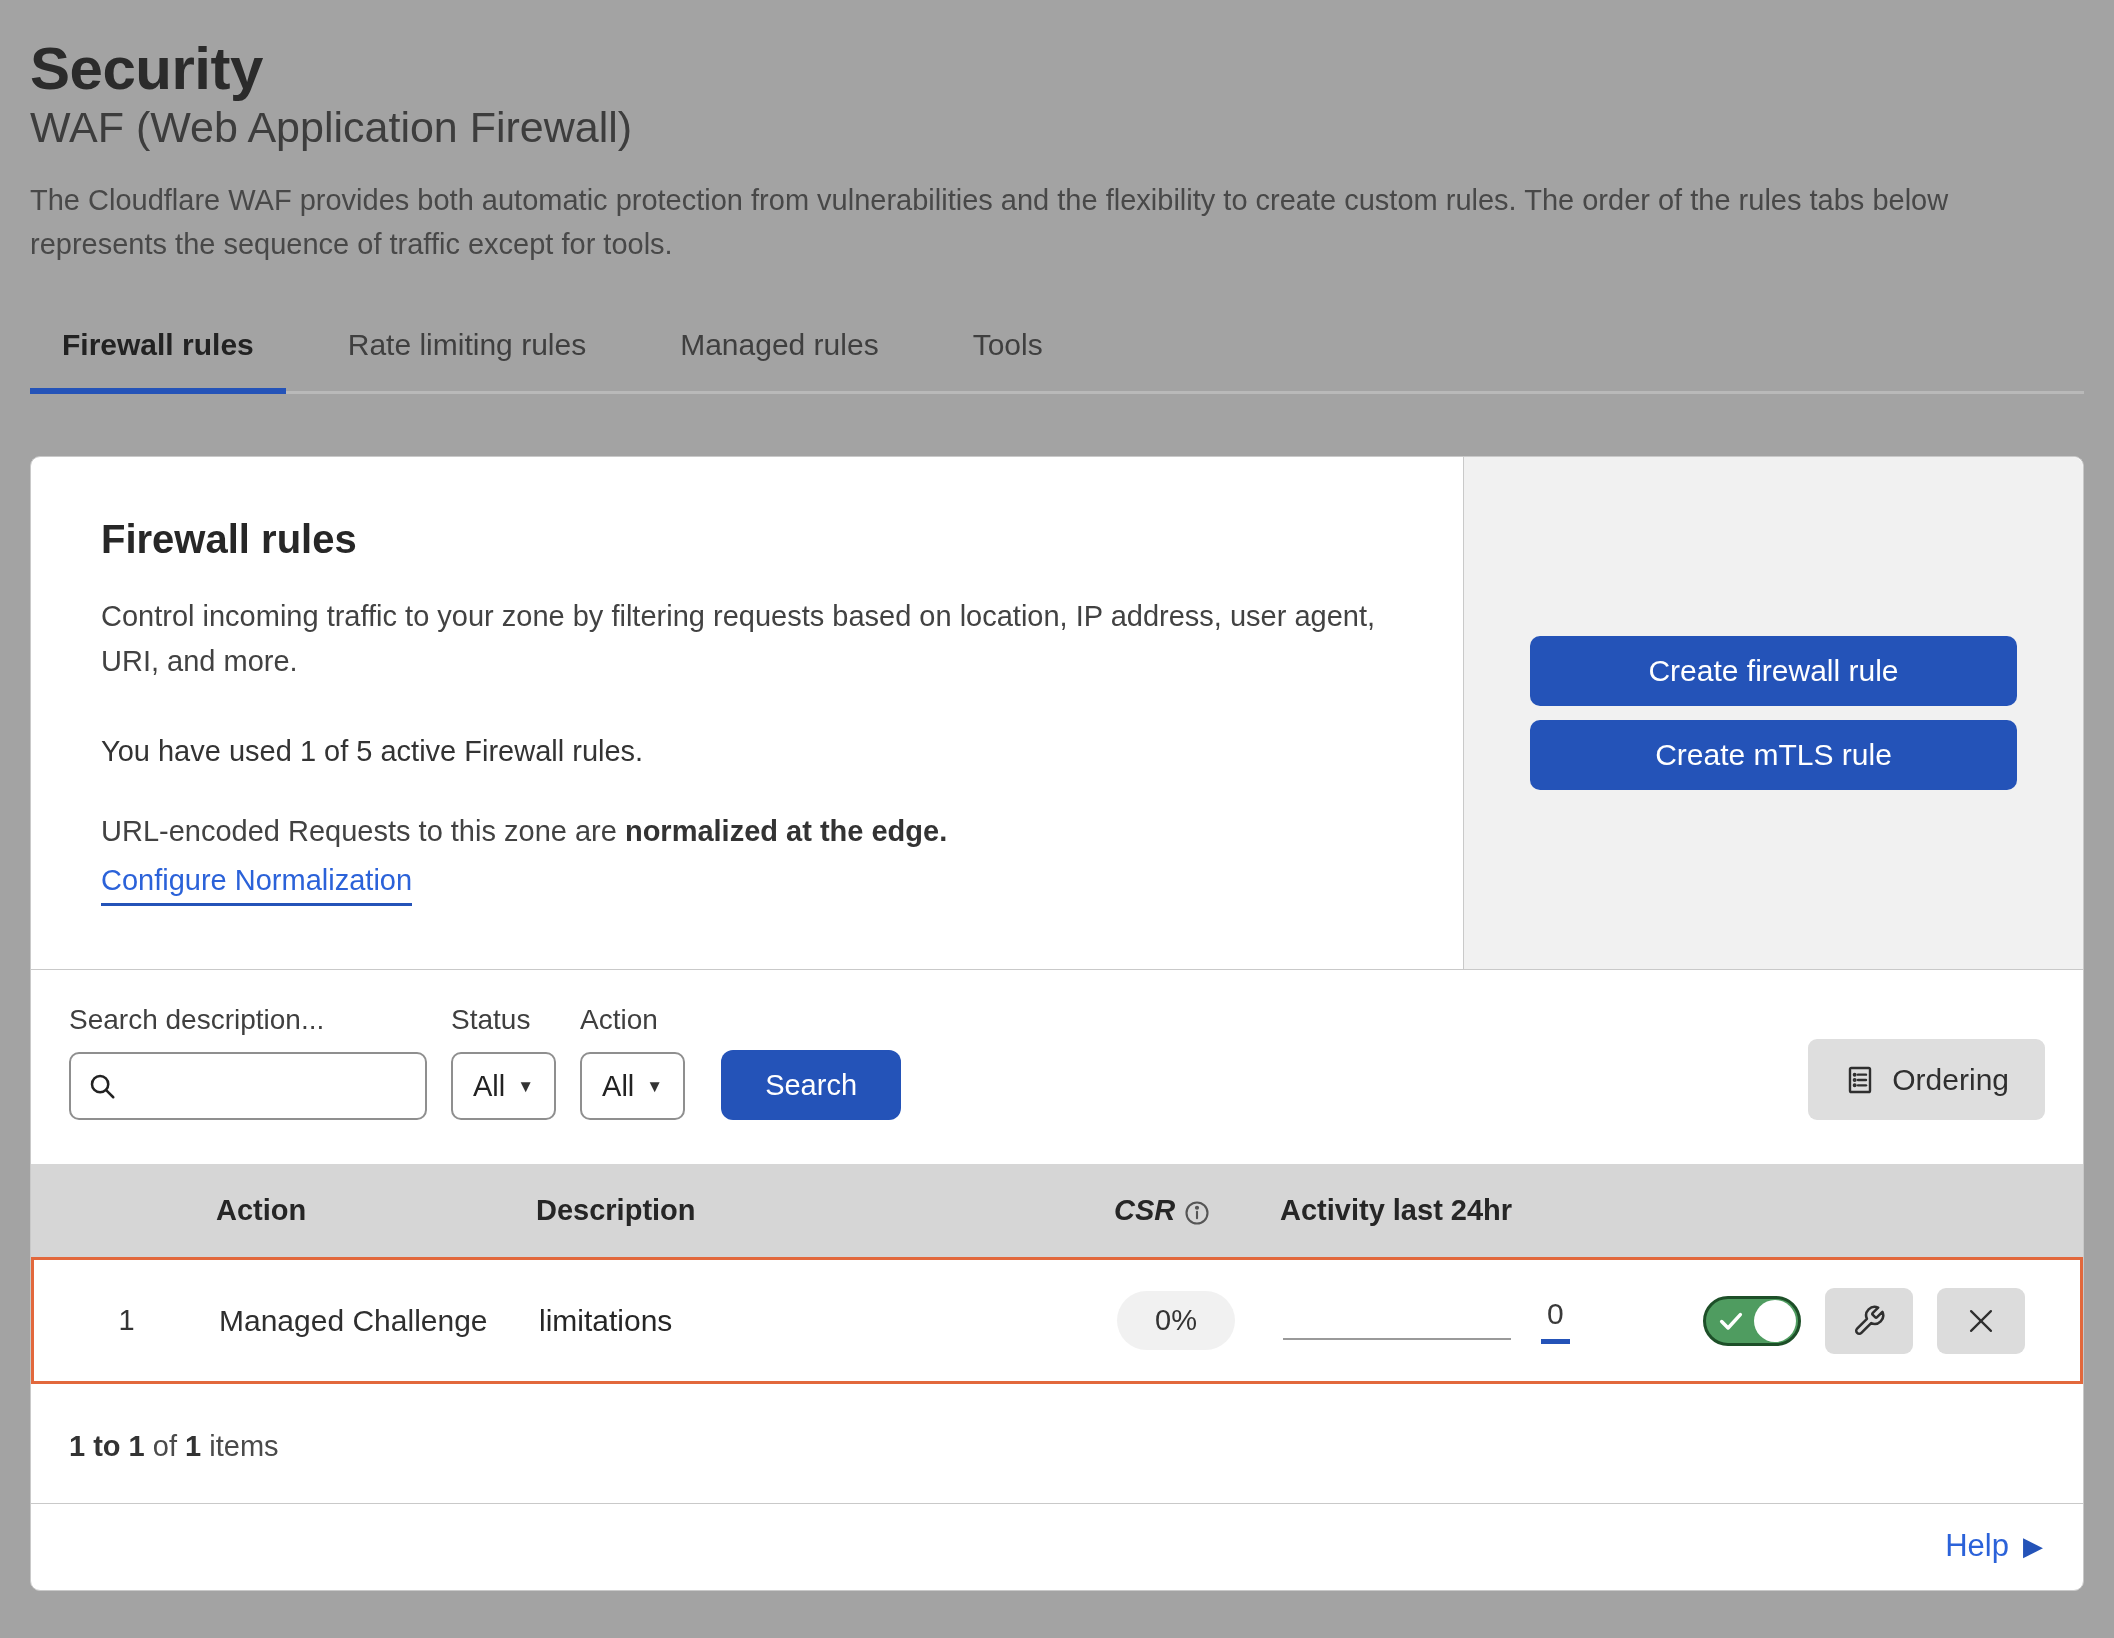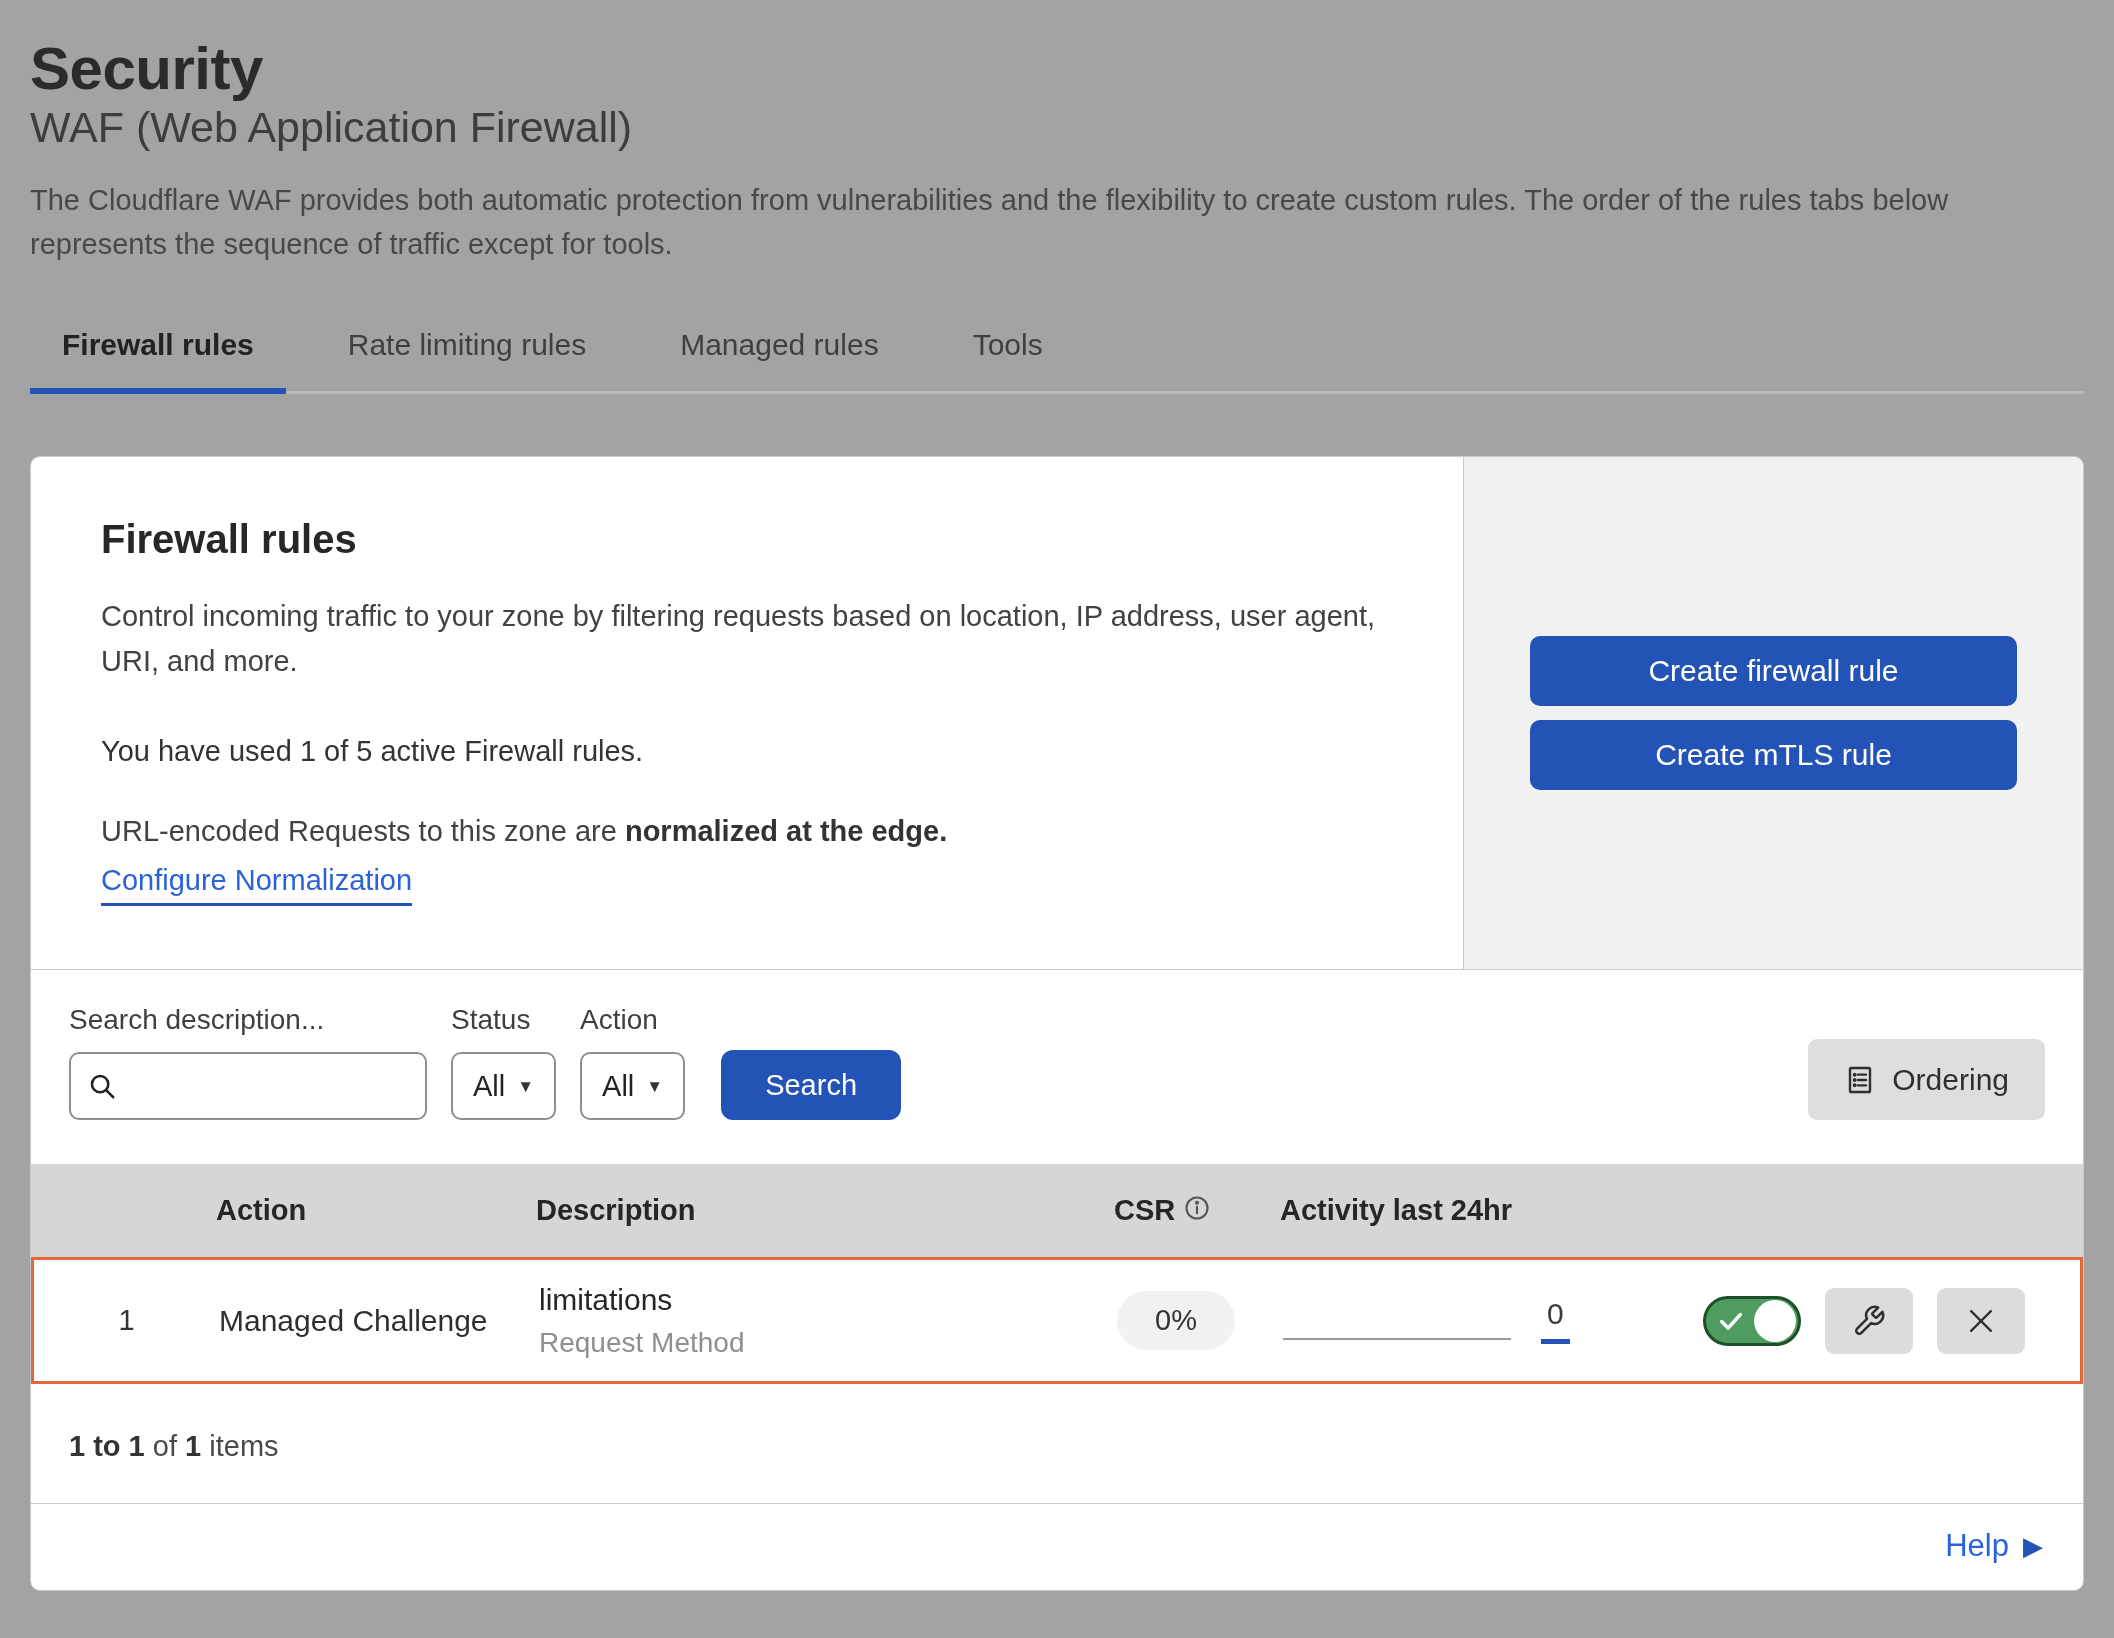--- a/index.html
+++ b/index.html
@@ -80,21 +80,21 @@
     font-family: "Liberation Sans", sans-serif;
   }
 
   
   .tbl-header, .rule-row {
     display: grid;
     grid-template-columns: 185px 320px 578px 166px 420px 1fr;
     align-items: center;
   }
   .tbl-header { background: #d6d6d6; height: 93px; font-weight: 700; font-size: 29px; color: #262626; }
-  .th-csr { display: flex; align-items: flex-start; gap: 8px; }
+  .th-csr { display: flex; align-items: flex-end; gap: 8px; font-style: italic; }
   .rule-row { background: #fff; border: 3px solid #e2683c; min-height: 127px; }
   .cell-num { text-align: center; font-size: 29px; color: #333; }
   .cell-action { font-size: 30px; color: #2f2f2f; }
   .cell-desc .d-title { font-size: 30px; color: #262626; }
   .cell-desc .d-sub { font-size: 28px; color: #8f8f8f; margin-top: 10px; }
   .csr-pill {
     display: inline-block; background: #f1f1f1; border-radius: 32px;
     padding: 13px 38px; font-size: 29px; color: #333;
   }
   .cell-activity { display: flex; align-items: flex-end; gap: 30px; padding-right: 10px; }
@@ -220,21 +220,20 @@
       </div>
       <div>Activity last 24hr</div>
       <div></div>
     </div>
 
     <div class="rule-row">
       <div class="cell-num">1</div>
       <div class="cell-action">Managed Challenge</div>
       <div class="cell-desc">
         <div class="d-title">limitations</div>
-        <div class="d-sub">Request Method</div>
       </div>
       <div>
         <span class="csr-pill">0%</span>
       </div>
       <div class="cell-activity">
         <div class="sparkline"></div>
         <span class="activity-count">0</span>
       </div>
       <div class="cell-controls">
         <div class="toggle">

